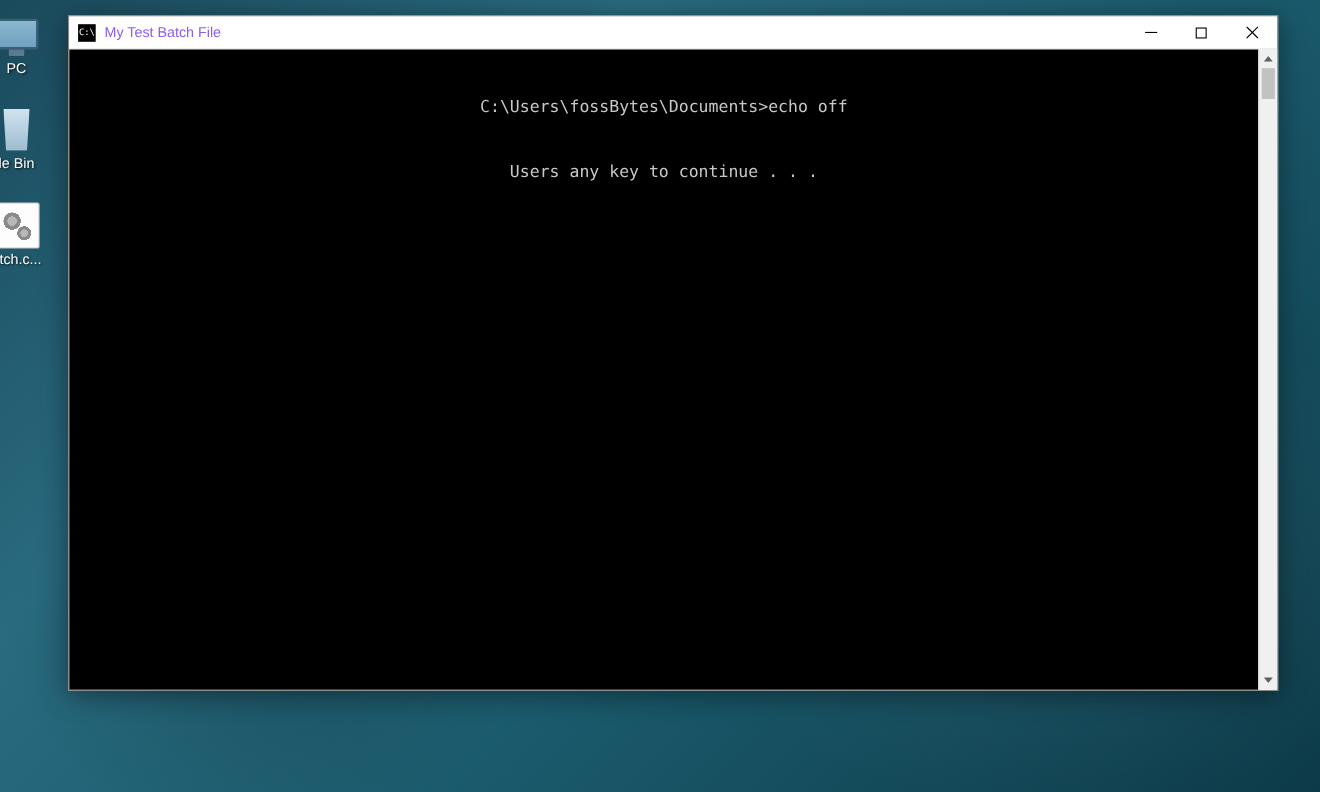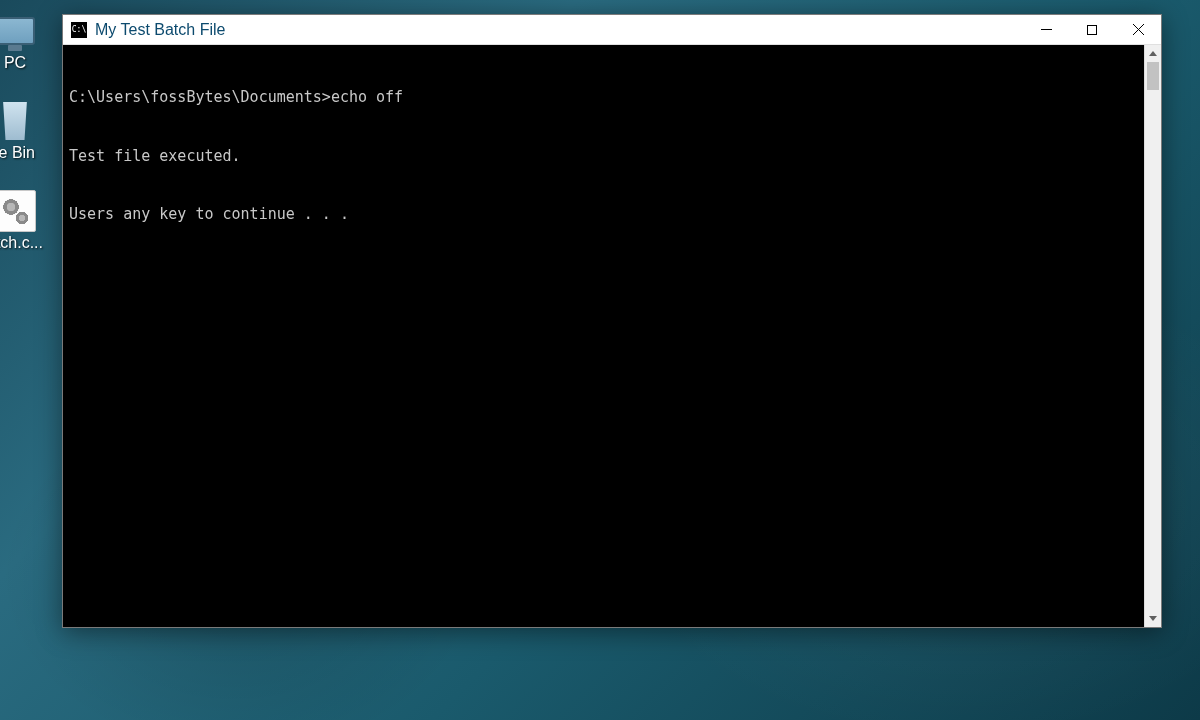--- a/index.html
+++ b/index.html
@@ -34,21 +34,21 @@
       align-items: center;
       gap: 2px;
       cursor: pointer;
     }
     .desktop-icon .glyph {
       width: 46px; height: 42px;
       display: flex; align-items: center; justify-content: center;
     }
     .desktop-icon .label {
       color: #fff;
-      font-size: 16px;
+      font-size: 13px;
       text-shadow: 1px 1px 2px rgba(0,0,0,0.8);
       white-space: nowrap;
     }
 
     
     .pc-glyph {
       background: linear-gradient(#8bb7d1, #6fa0bf);
       width: 40px; height: 28px;
       border: 2px solid #3a5f75;
       border-radius: 3px;
@@ -120,38 +120,39 @@
       width: 16px; height: 16px;
       background: #000;
       margin: 0 8px 0 8px;
       display: flex; align-items: center; justify-content: center;
       color: #fff;
       font-size: 8px;
       font-family: Consolas, monospace;
     }
     .titlebar .title {
       flex: 0 0 auto;
-      font-size: 16px;
-      color: #0c4a6e;
+      font-size: 13px;
+      color: #8b5cf6;
     }
     .titlebar .spacer { flex: 1; }
     .win-controls { display: flex; height: 100%; }
     .win-btn {
       width: 46px;
       display: flex; align-items: center; justify-content: center;
       cursor: pointer;
     }
     .win-btn svg { width: 11px; height: 11px; }
     .win-btn .min-line { width: 11px; height: 1px; background: #000; }
     .win-btn .max-box  { width: 10px; height: 10px; border: 1px solid #000; }
 
     .window-body {
       flex: 1;
       display: flex;
       background: #f0f0f0;
+      text-align: center;
     }
     .console {
       flex: 1;
       background: #000;
       color: #c8c8c8;
       font-family: Consolas, "Lucida Console", monospace;
       font-size: 15px;
       line-height: 1.3;
       padding: 4px 6px;
       white-space: pre;
@@ -230,21 +231,20 @@
       <div class="win-btn close">
         <svg viewBox="0 0 11 11">
             <path d="M0 0 L11 11 M11 0 L0 11" stroke="#000" stroke-width="1"></path>
           </svg>
       </div>
     </div>
   </div>
   <div class="window-body">
     <div class="console">
       <span class="console-line">C:\Users\fossBytes\Documents&gt;echo off</span>
-      <span class="console-line">Test file executed.</span>
       <span class="console-line">Users any key to continue . . .</span>
     </div>
     <div class="scrollbar">
       <div class="scroll-btn">
           <div class="arrow-up"></div>
         </div>
       <div class="scroll-track">
         <div class="scroll-thumb"></div>
       </div>
       <div class="scroll-btn">

